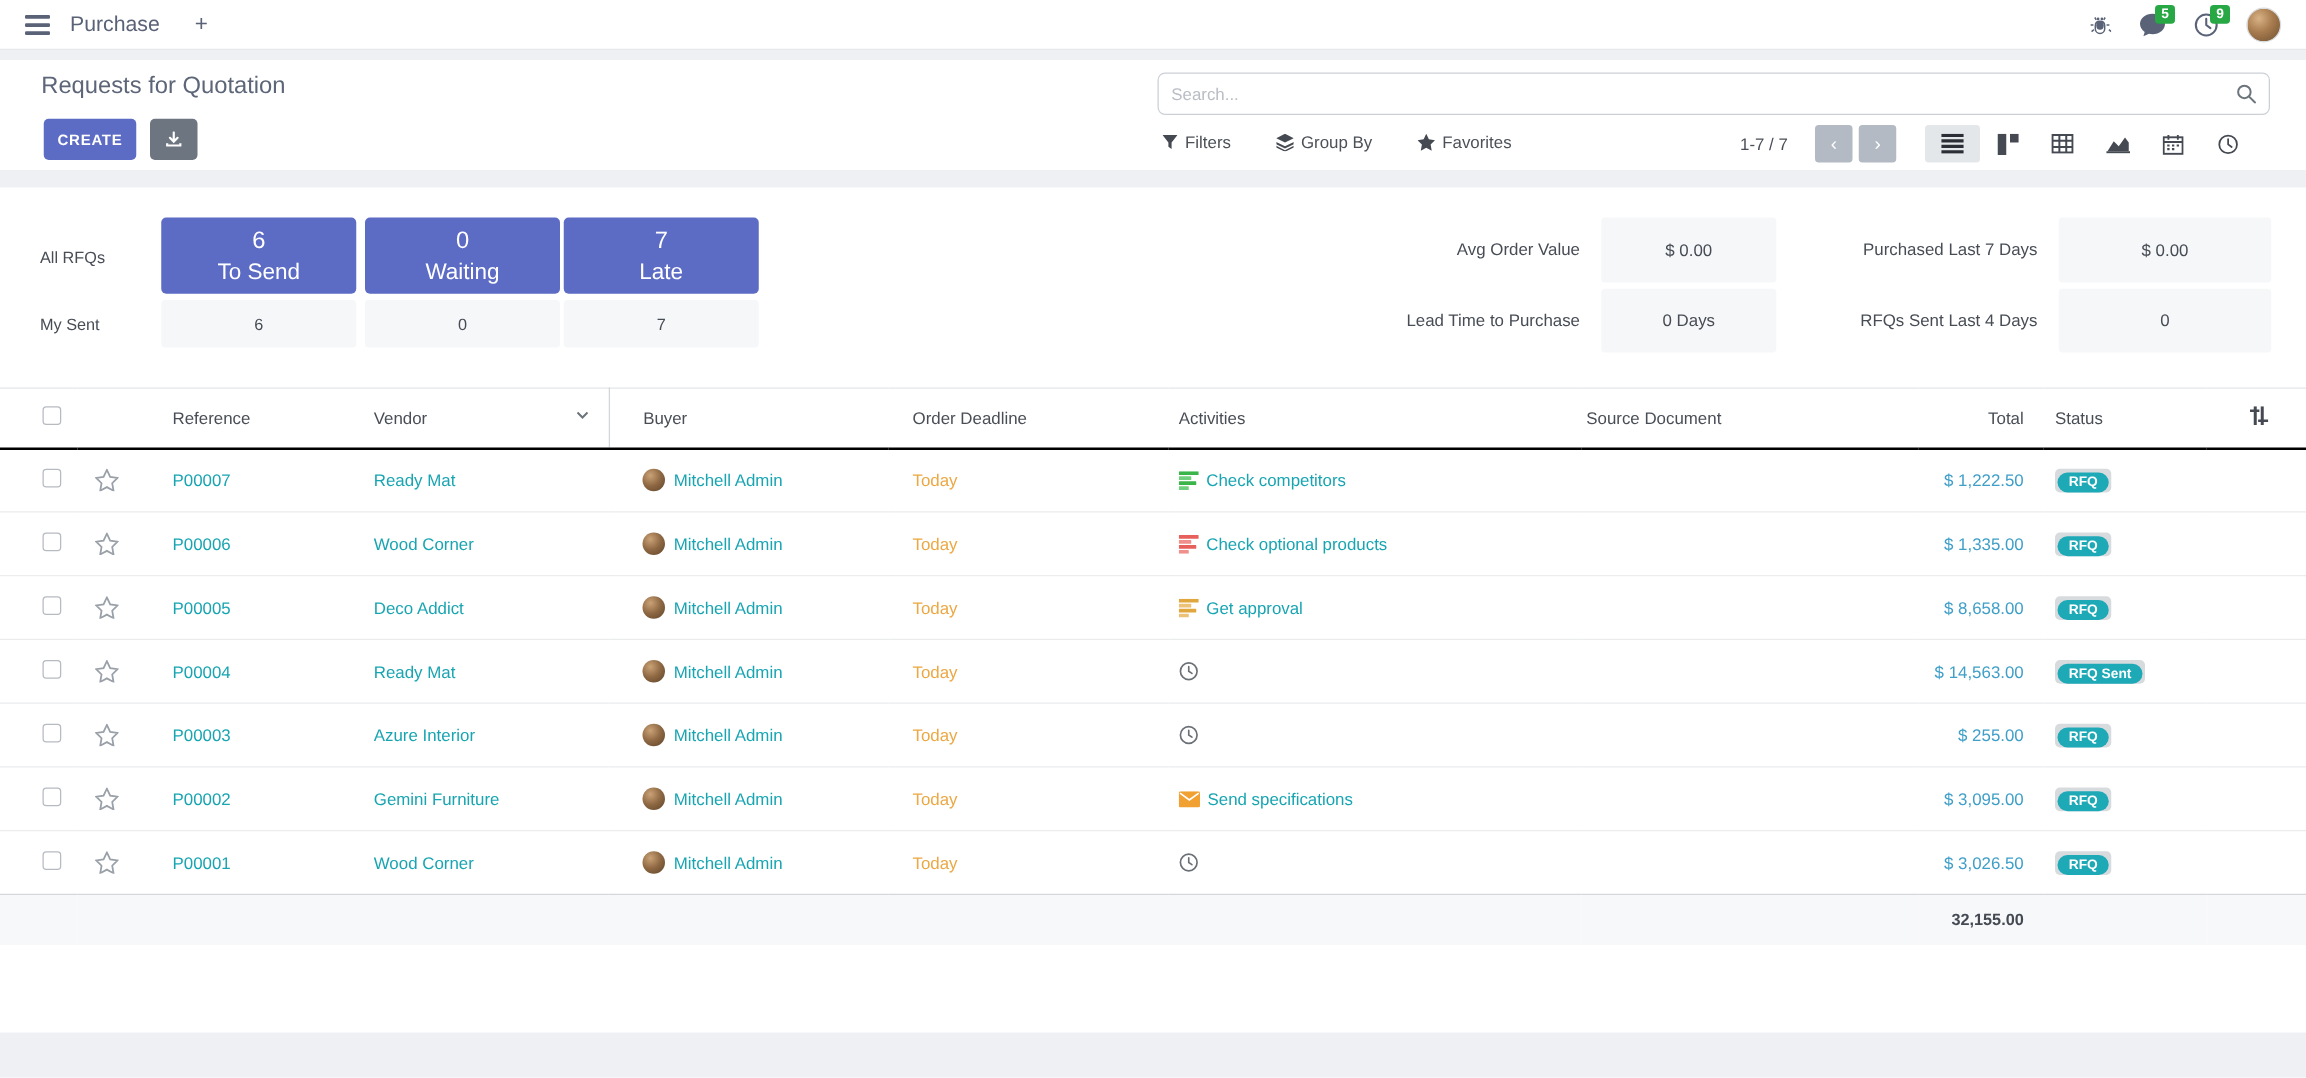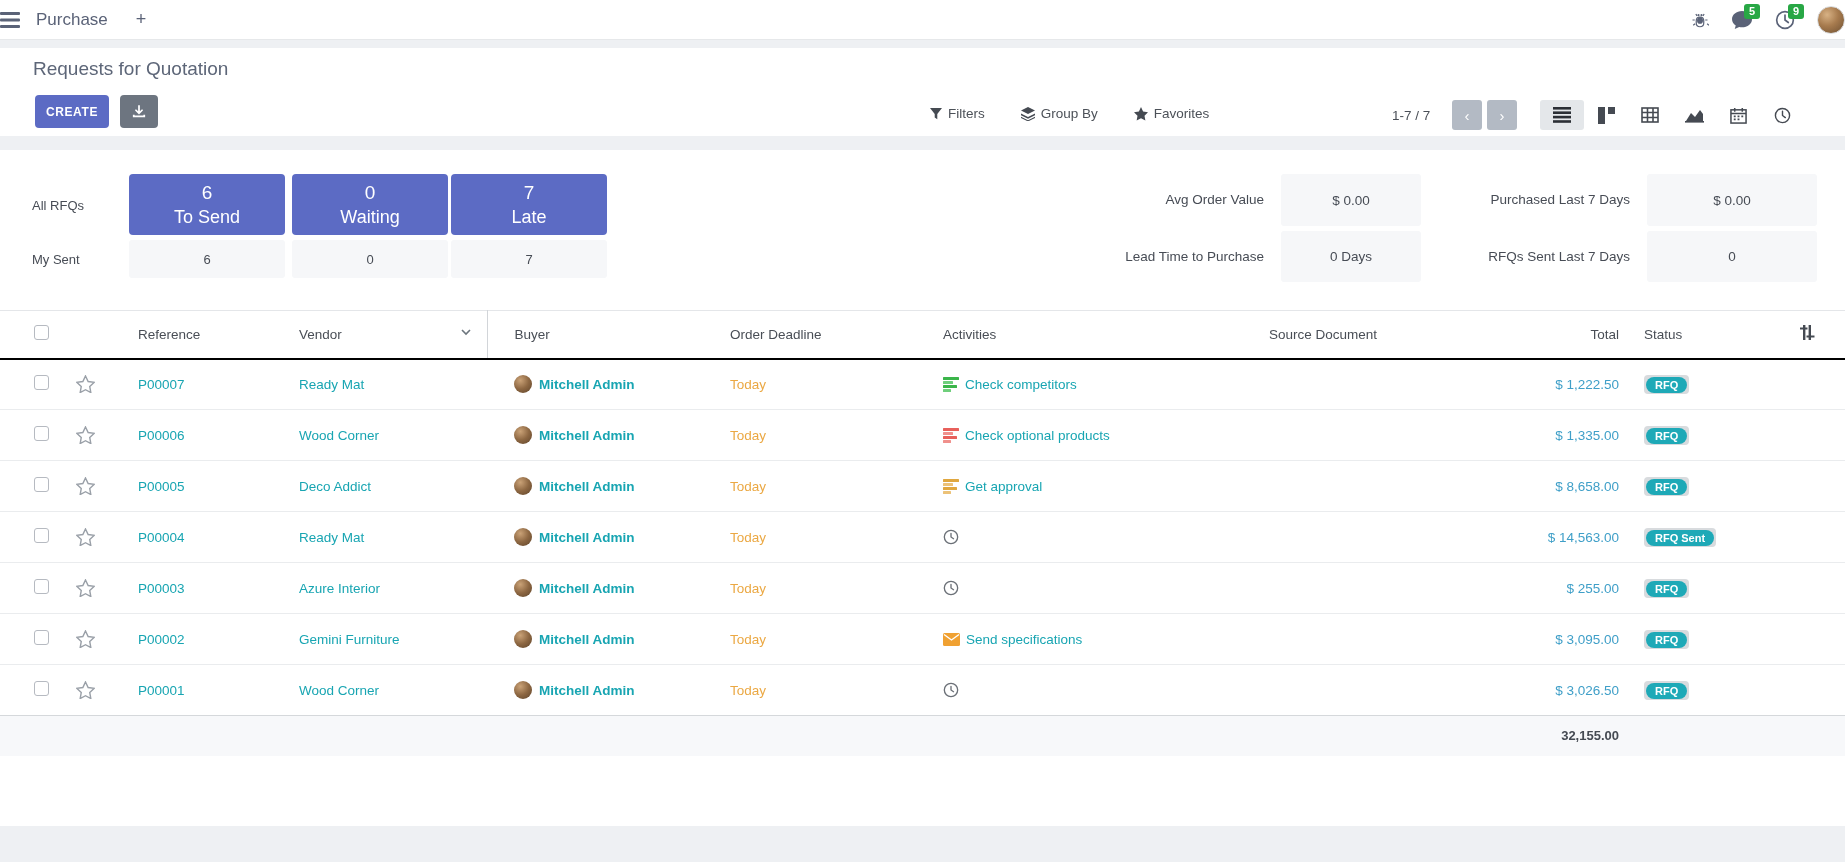--- a/index.html
+++ b/index.html
@@ -5,21 +5,21 @@
   * { box-sizing: border-box; margin: 0; padding: 0; }
   html,body { width:1845px; height:862px; overflow:hidden; }
   body {
     background:#eef0f3;
     font-family:"Liberation Sans","DejaVu Sans",sans-serif;
     color:#4c5158;
   }
   
   .navbar {
     height:40px; background:#ffffff; border-bottom:1px solid #e6e8ea;
-    display:flex; align-items:center; padding:0 0;
+    display:flex; align-items:center; padding:0 20px;
   }
   .nav-left { display:flex; align-items:center; gap:16px; color:#5a6277; }
   .app-name { font-size:17px; color:#5a6277; }
   .tab-plus { font-size:18px; color:#5a6277; margin-left:12px; cursor:pointer; }
   .nav-spacer { flex:1; }
   .nav-right { display:flex; align-items:center; gap:22px; color:#5a6277; }
   .nav-icon-wrap { position:relative; display:inline-flex; }
   .nav-badge {
     position:absolute; top:-6px; left:13px; background:#28a745; color:#fff;
     font-size:11px; line-height:1; padding:2px 5px; border-radius:3px; font-weight:bold;
@@ -115,21 +115,21 @@
   .c-total { text-align:right; padding-right:16px; }
   .c-status { padding-left:9px; }
   .c-adjust { text-align:right; padding-right:30px; }
   .link { color:#18a5b2; cursor:pointer; }
   .deadline { color:#eba843; }
   .money { color:#3f9fc8; }
   .checkbox {
     width:15px; height:15px; border:1px solid #b6bac1; border-radius:3px;
     display:inline-block; background:#fff; cursor:pointer;
   }
-  .buyer-cell { display:flex; align-items:center; gap:7px;font-weight:bold; }
+  .buyer-cell { display:flex; align-items:center; gap:7px; }
   .avatar-sm {
     width:18px; height:18px; border-radius:50%; flex:0 0 18px;
     background:radial-gradient(circle at 35% 30%, #caa277 0%, #8d6742 50%, #5d432a 100%);
   }
   .activity-cell { display:flex; align-items:center; gap:6px; }
   .status-wrap { background:#d8dbde; border-radius:4px; padding:2px 2px; display:inline-block; }
   .status-pill {
     background:#1ea9b7; color:#fff; border-radius:10px; padding:2px 9px;
     font-size:11px; font-weight:700; white-space:nowrap;
   }
@@ -186,20 +186,29 @@
   <button class="btn-create">CREATE</button>
   <button class="btn-download">
     <span>
       <svg width="14" height="14" viewBox="0 0 16 16" fill="#fff">
           <path d="M8 1v8M4.5 6L8 9.5 11.5 6" stroke="#fff" stroke-width="2" fill="none" stroke-linecap="round"></path>
           <path d="M1 11v3h14v-3h-2v1H3v-1z"></path>
         </svg>
     </span>
   </button>
 
+  <div class="search-box">
+    <input type="text" placeholder="Search..." style="">
+    <span style="cursor:pointer">
+      <svg width="16" height="16" viewBox="0 0 16 16" fill="none" stroke="#6c757d" stroke-width="1.6">
+          <circle cx="6.5" cy="6.5" r="5"></circle>
+          <path d="M10.5 10.5L15 15" stroke-linecap="round"></path>
+        </svg>
+    </span>
+  </div>
 
   <div class="cp-filter-row">
     <span class="filter-item">
       <span>
         <svg width="12" height="12" viewBox="0 0 14 14" fill="#454a52">
             <path d="M0 0h14L8.5 7v6L5.5 11V7z"></path>
           </svg>
       </span>
       <span>Filters</span>
     </span>
@@ -293,21 +302,21 @@
     <div class="tile-gray" style="left:292px;">0</div>
     <div class="tile-gray" style="left:451px;">7</div>
 
     <span class="kpi-label" style="left:1014px; width:250px; top:42px;">Avg Order Value</span>
     <div class="kpi-value" style="left:1281px; top:24px; width:140px; height:52px;">$ 0.00</div>
     <span class="kpi-label" style="left:1380px; width:250px; top:42px;">Purchased Last 7 Days</span>
     <div class="kpi-value" style="left:1647px; top:24px; width:170px; height:52px;">$ 0.00</div>
 
     <span class="kpi-label" style="left:1014px; width:250px; top:99px;">Lead Time to Purchase</span>
     <div class="kpi-value" style="left:1281px; top:81px; width:140px; height:51px;">0 Days</div>
-    <span class="kpi-label" style="left:1380px; width:250px; top:99px;">RFQs Sent Last 7 Days</span>
+    <span class="kpi-label" style="left:1380px; width:250px; top:99px;">RFQs Sent Last 4 Days</span>
     <div class="kpi-value" style="left:1647px; top:81px; width:170px; height:51px;">0</div>
   </div>
 
   <table class="list">
     <colgroup>
       <col style="width:62px">
         <col style="width:50px">
         <col style="width:160px">
         <col style="width:215px">
       <col style="width:224px">

